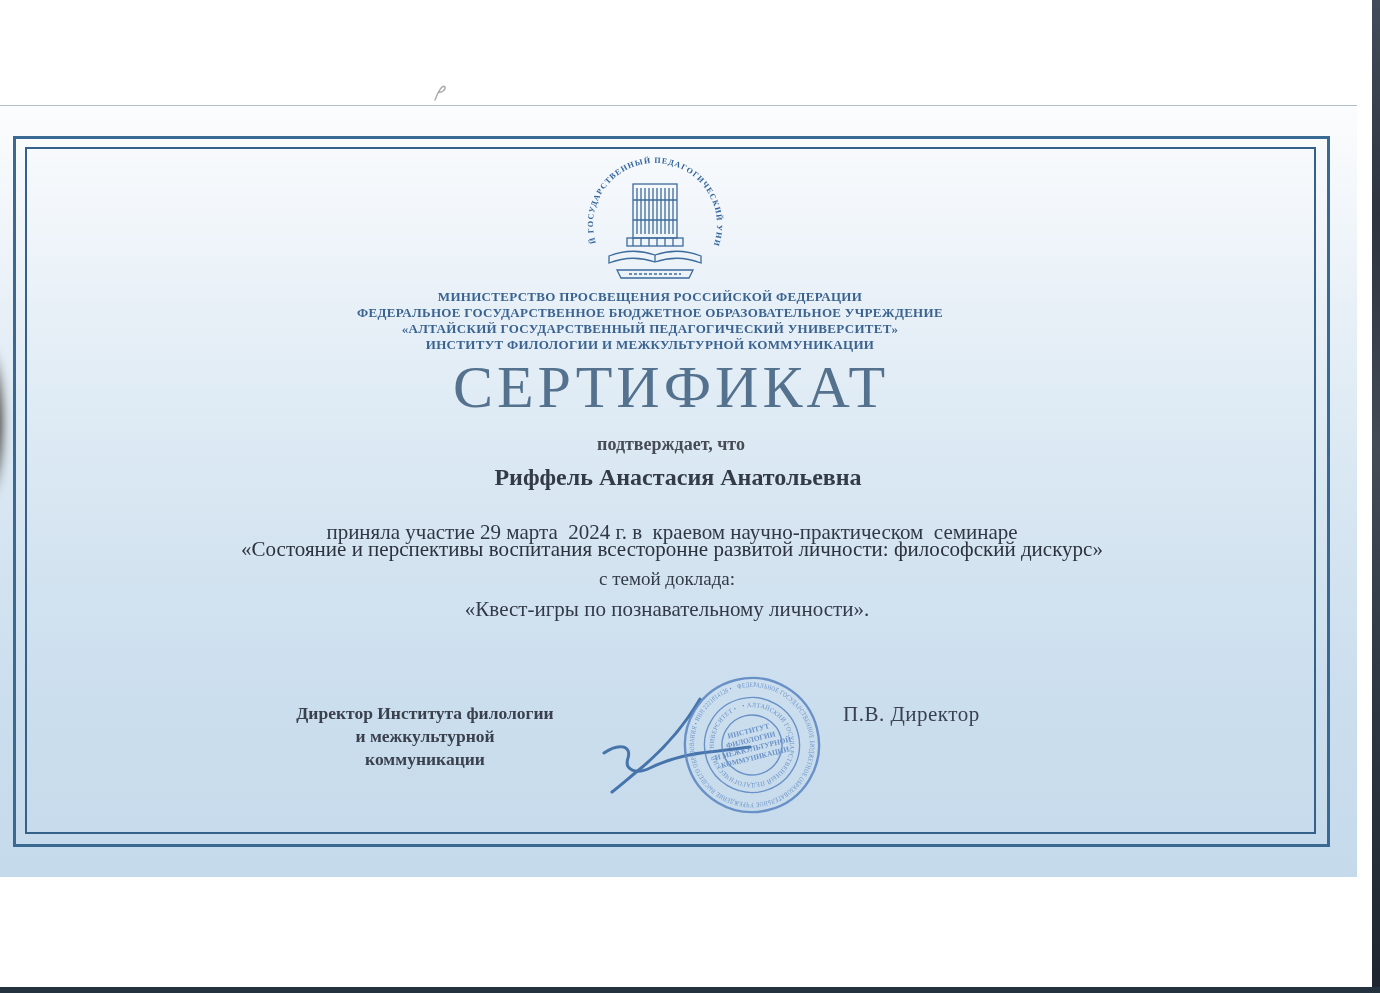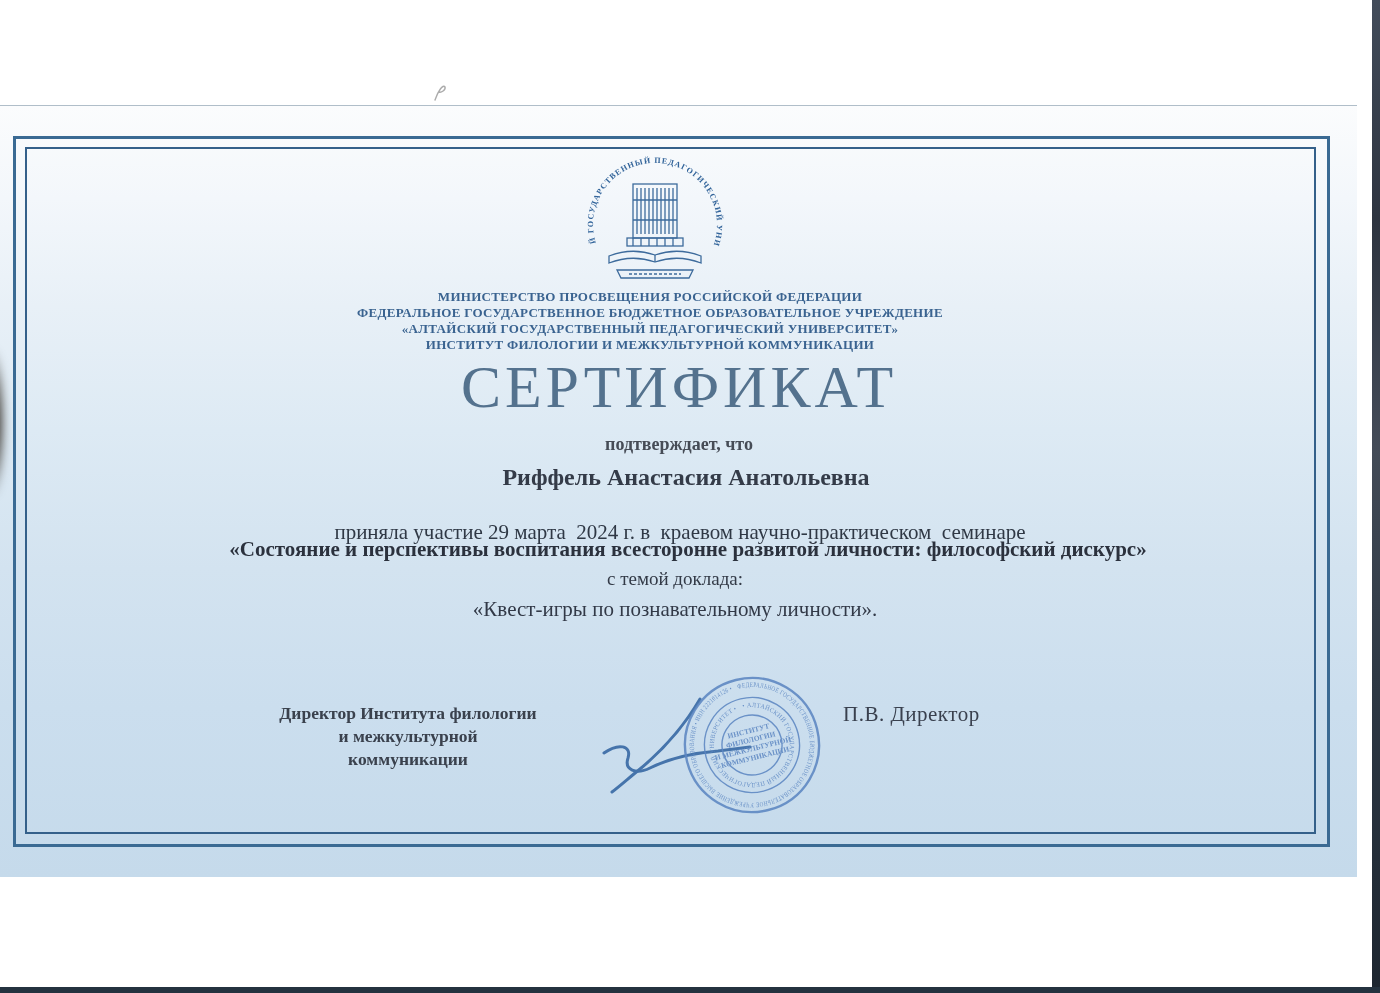--- a/index.html
+++ b/index.html
@@ -30,21 +30,21 @@
     width: 1311px; height: 705px;
     border: 3px solid #3a6a93;
   }
   .border-inner {
     position: absolute;
     left: 25px; top: 41px;
     width: 1287px; height: 683px;
     border: 2px solid #34608a;
   }
   
-  .center-line { position: absolute; text-align: center; white-space: pre; padding-left: 8px; }
+  .center-line { position: absolute; text-align: center; white-space: pre; }
   .header-block {
     position: absolute;
     left: 0; top: 183px; width: 1300px;
     text-align: center;
     font-size: 13px; font-weight: bold;
     line-height: 16px;
     letter-spacing: .3px;
     color: #3a6390;
   }
   .cert-title {
@@ -63,37 +63,37 @@
     font-size: 24px; font-weight: bold;
     color: #343b48;
   }
   .participation {
     left: 0; top: 402px; width: 1344px;
     font-size: 21px;
     color: #2f3845;
     margin-top: 12px;
   }
   .seminar-title {
-    left: 8px; top: 431px; width: 1344px;
-    font-size: 21px; font-weight: bold;
+    left: 0; top: 431px; width: 1344px;
+    font-size: 21px; font-weight: normal;
     color: #2b313d;
   }
   .report-label {
     left: 0; top: 462px; width: 1334px;
     font-size: 19px;
     color: #333a47;
   }
   .report-title {
     left: 0; top: 491px; width: 1334px;
     font-size: 21px;
     color: #323947;
   }
   .director-block {
     position: absolute;
-    left: 208px; top: 596px; width: 400px;
+    left: 225px; top: 596px; width: 400px;
     text-align: center;
     font-size: 17.5px; font-weight: bold;
     line-height: 23px;
     color: #3a414d;
   }
   .signer-name {
     position: absolute;
     left: 843px; top: 596px;
     font-size: 21px;
     letter-spacing: .5px;

